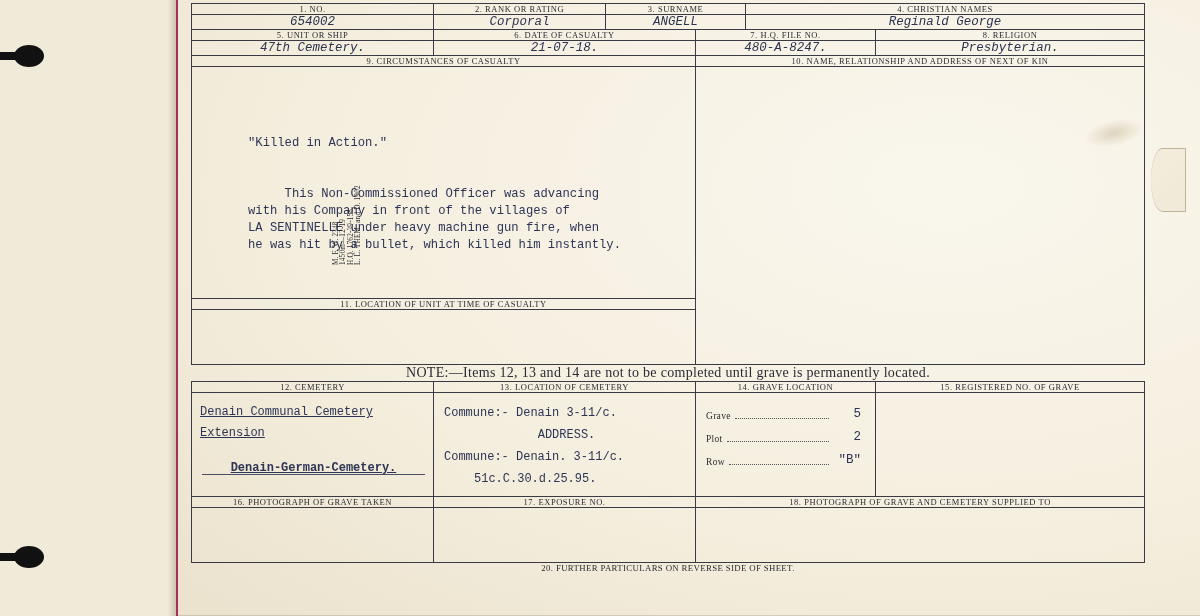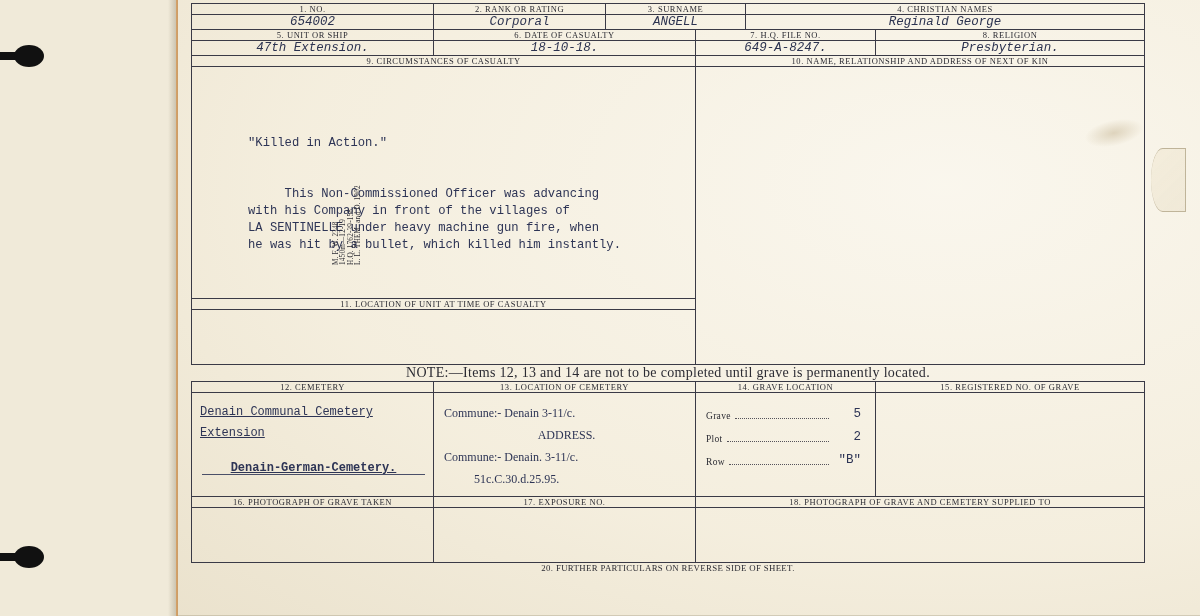--- a/index.html
+++ b/index.html
@@ -4,21 +4,21 @@
 <style>
   html, body {
     margin: 0;
     padding: 0;
     background: #ffffff;
   }
   #page {
     position: relative;
     width: 1200px;
     height: 616px;
-    background: #fdba74;
+    background: #be185d;
     overflow: hidden;
     font-family: "Liberation Serif", serif;
   }
   
   .edge-strip {
     position: absolute;
     left: 0; top: 0;
     width: 176px; height: 616px;
     background: #f0ead9;
   }
@@ -167,21 +167,21 @@
     position: relative;
   }
   .cem-text .l2 .strike {
     position:absolute;
     left: 2px; right: 2px; bottom: 4px;
     height: 1px;
     background: #2d3455;
     opacity:.85;
   }
   .loc-text {
-    font-family: Liberation Serif, serif;
+    font-family: Liberation Mono, monospace;
     font-size: 12px;
     color: #2d3455;
     padding: 9px 6px 6px 10px;
     line-height: 22px;
   }
   .loc-text .c { display:block; text-align:center; }
   .loc-text .i { display:block; padding-left: 30px; }
 
   .grave-rows {
     padding: 14px 14px 6px 10px;
@@ -295,23 +295,23 @@
           <span>7.</span>
           <span>H.Q. FILE NO.</span>
         </td>
         <td class="hdr" colspan="2">
           <span>8.</span>
           <span>RELIGION</span>
         </td>
       </tr>
 
       <tr>
-        <td class="val">47th Extension.</td>
-        <td class="val" colspan="2">18-10-18.</td>
-        <td class="val" colspan="2">649-A-8247.</td>
+        <td class="val">47th Cemetery.</td>
+        <td class="val" colspan="2">21-07-18.</td>
+        <td class="val" colspan="2">480-A-8247.</td>
         <td class="val" colspan="2">Presbyterian.</td>
       </tr>
 
       <tr>
         <td class="hdr" colspan="3">
           <span>9.</span>
           <span>CIRCUMSTANCES OF CASUALTY</span>
         </td>
         <td class="hdr" colspan="4" rowspan="1">
           <span>10.</span>

